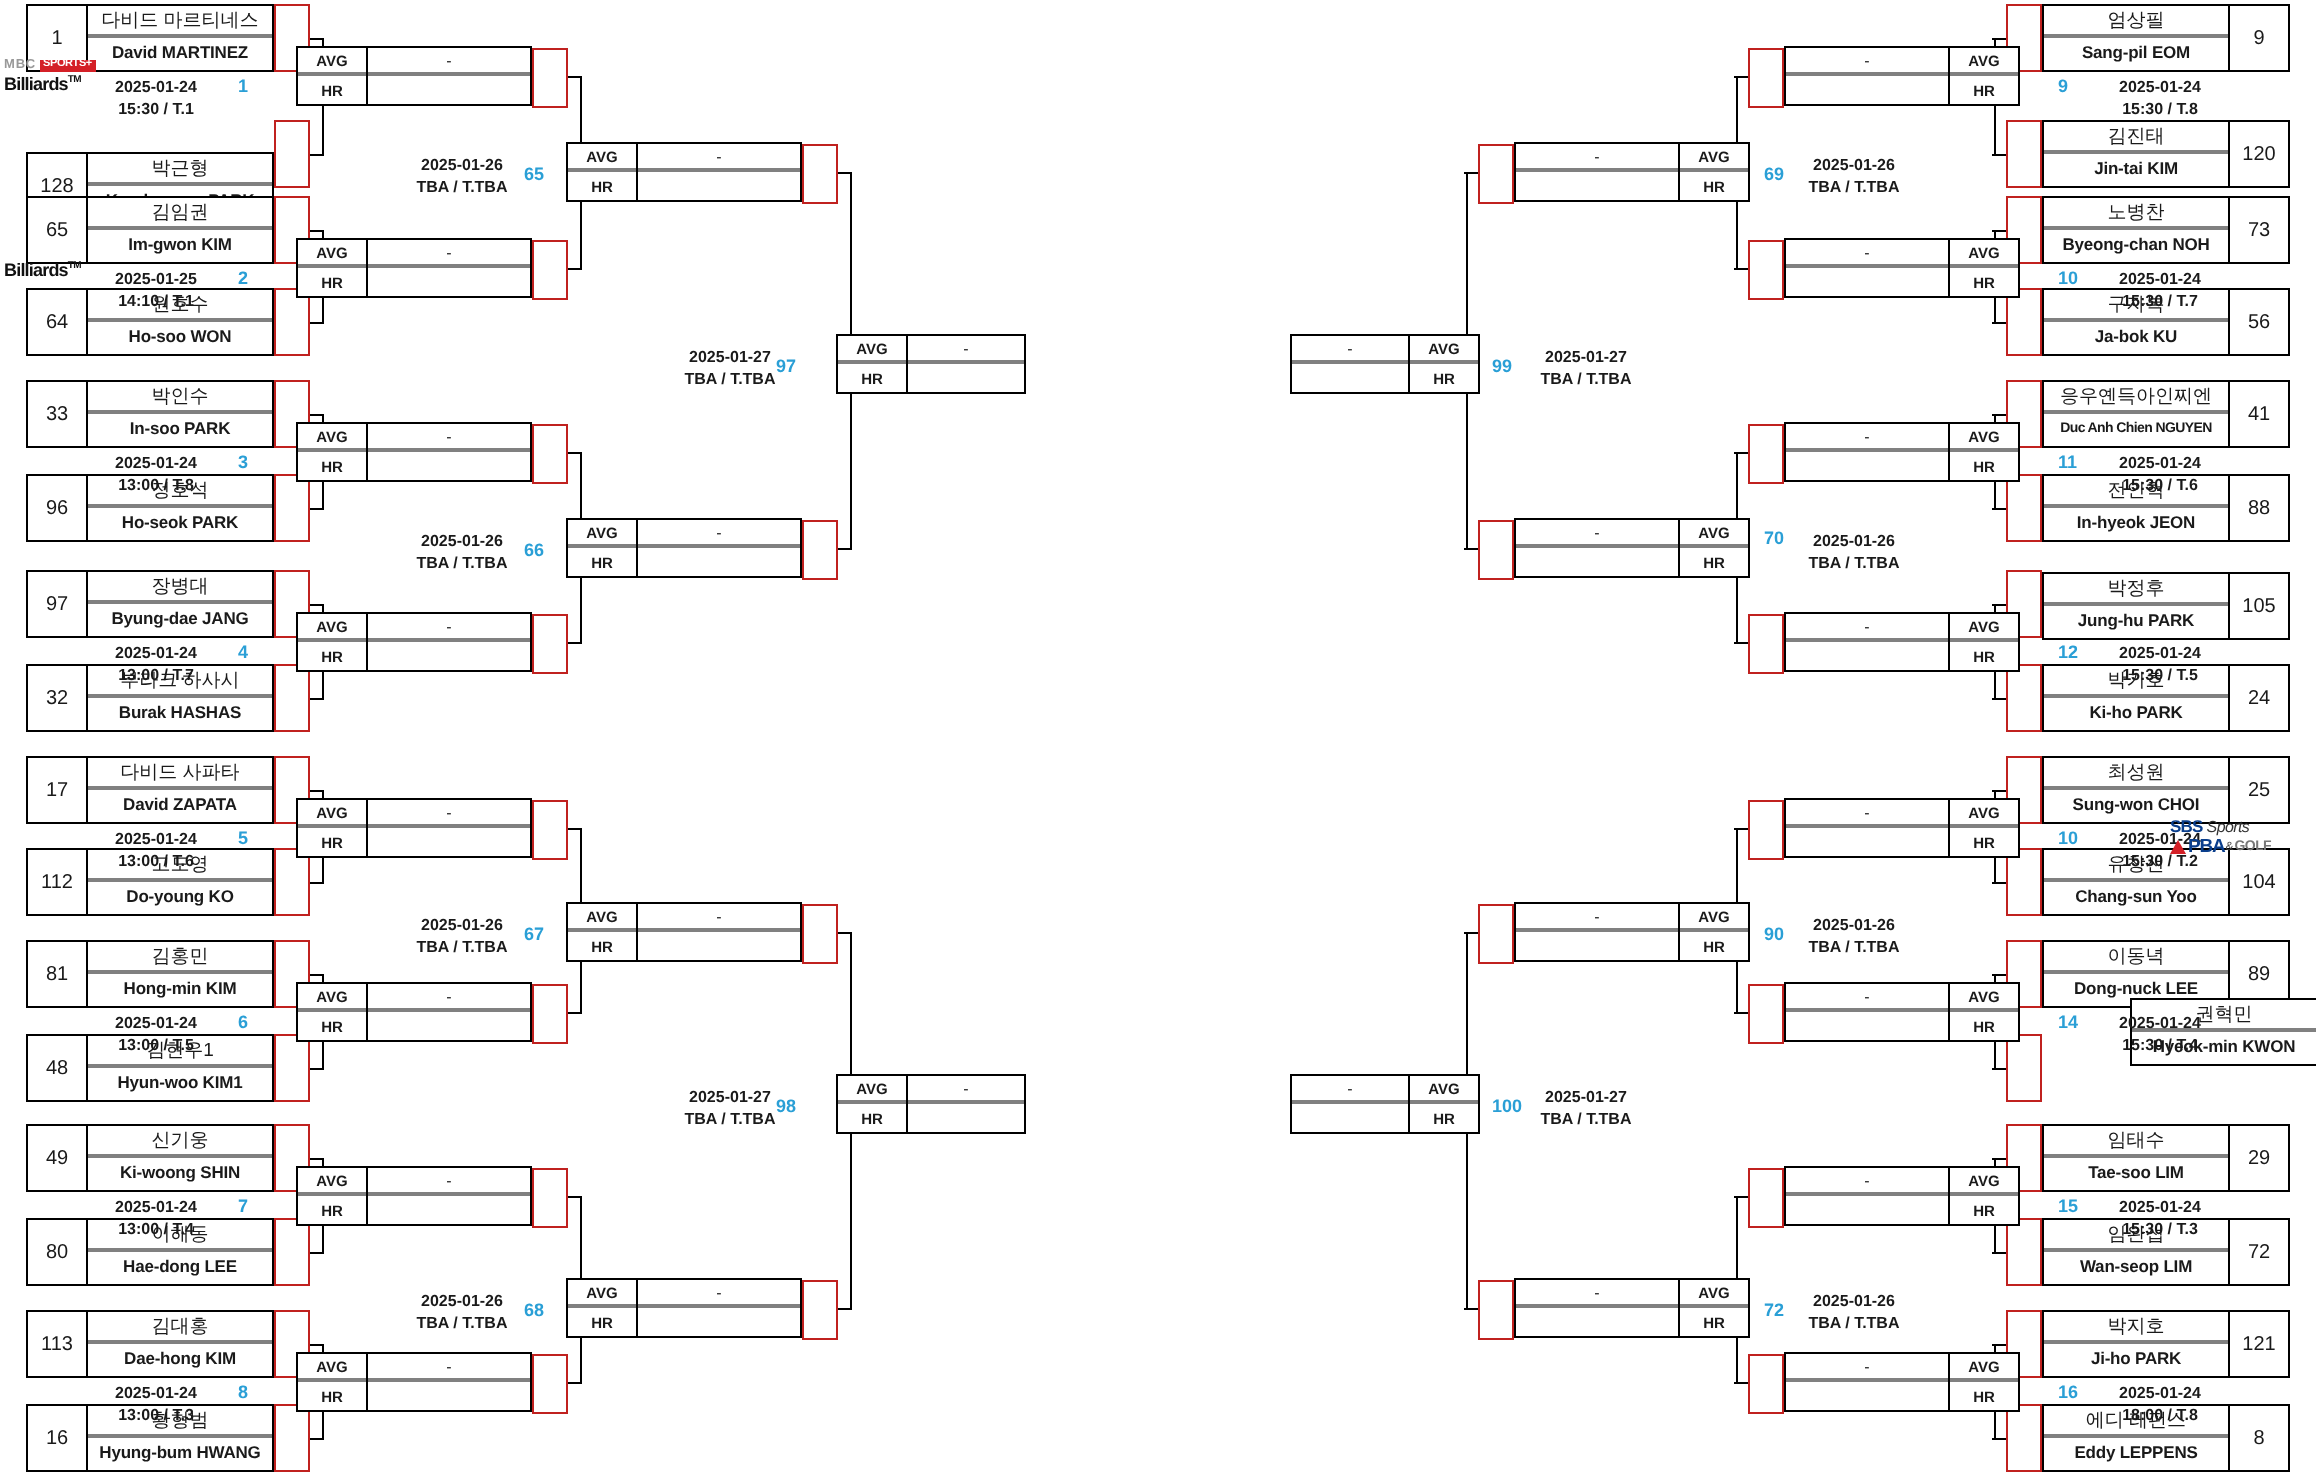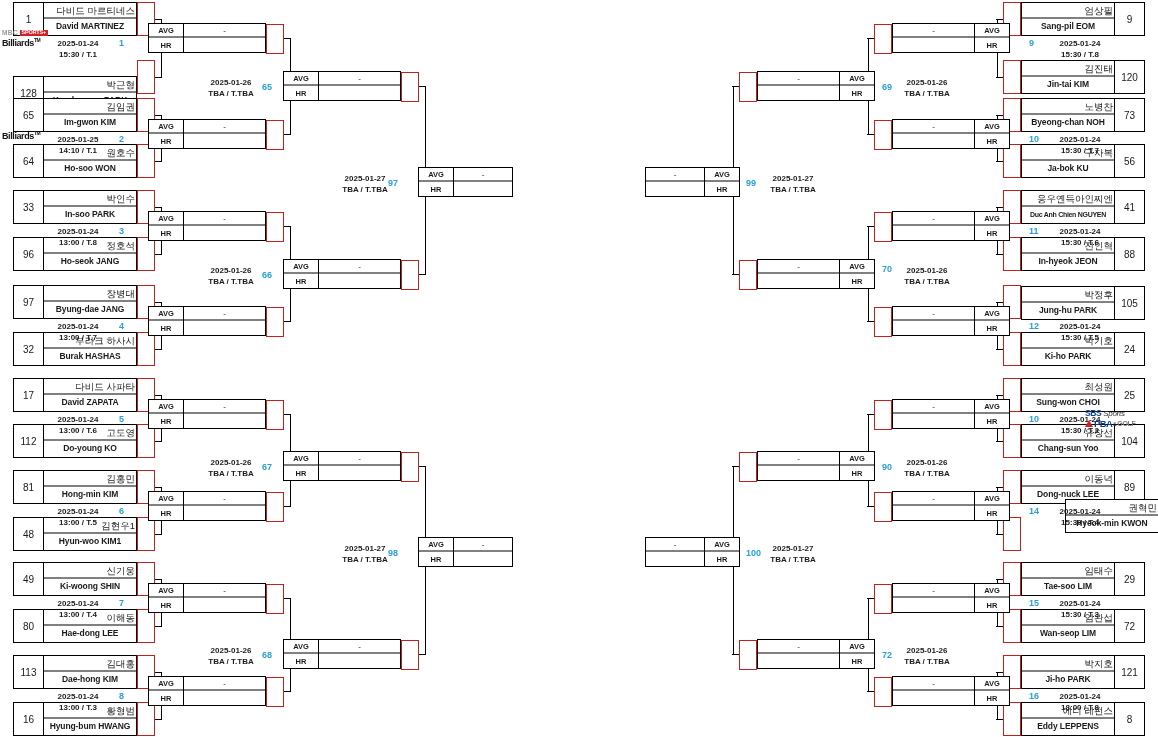--- a/index.html
+++ b/index.html
@@ -42,21 +42,21 @@
   .p-names{
     flex:1 1 auto;
     display:flex;
     flex-direction:column;
     justify-content:center;
     box-sizing:border-box;
     overflow:hidden;
   }
   .p-kr{
     font-size:9.5px;
-    text-align:right;
+    text-align:center;
     line-height:15px;
     height:16px;
     border-bottom:2px solid #808080;
     box-sizing:border-box;
     white-space:nowrap;
     overflow:hidden;
     padding:0 1px;
   }
   .p-en{
     font-size:8.5px;
@@ -276,21 +276,21 @@
         <div class="p-names">
           <div class="p-kr">박인수</div>
           <div class="p-en">In-soo PARK</div>
         </div>
       </div>
       <div class="p-stub" style="left:137px;top:190px;"></div>
       <div class="p-card" style="left:13px;top:237px;">
         <div class="p-seed">96</div>
         <div class="p-names">
           <div class="p-kr">정호석</div>
-          <div class="p-en">Ho-seok JANG</div>
+          <div class="p-en">Ho-seok PARK</div>
         </div>
       </div>
       <div class="p-stub" style="left:137px;top:237px;"></div>
       <div class="m-meta" style="left:30px;top:226px;width:96px;">
         <div>2025-01-24</div>
         <div>13:00 / T.8</div>
       </div>
       <div class="m-num" style="left:119px;top:226px;">3</div>
       <div class="ln" style="left:155px;top:207px;width:7px;height:1px;"></div>
       <div class="ln" style="left:155px;top:254px;width:7px;height:1px;"></div>

